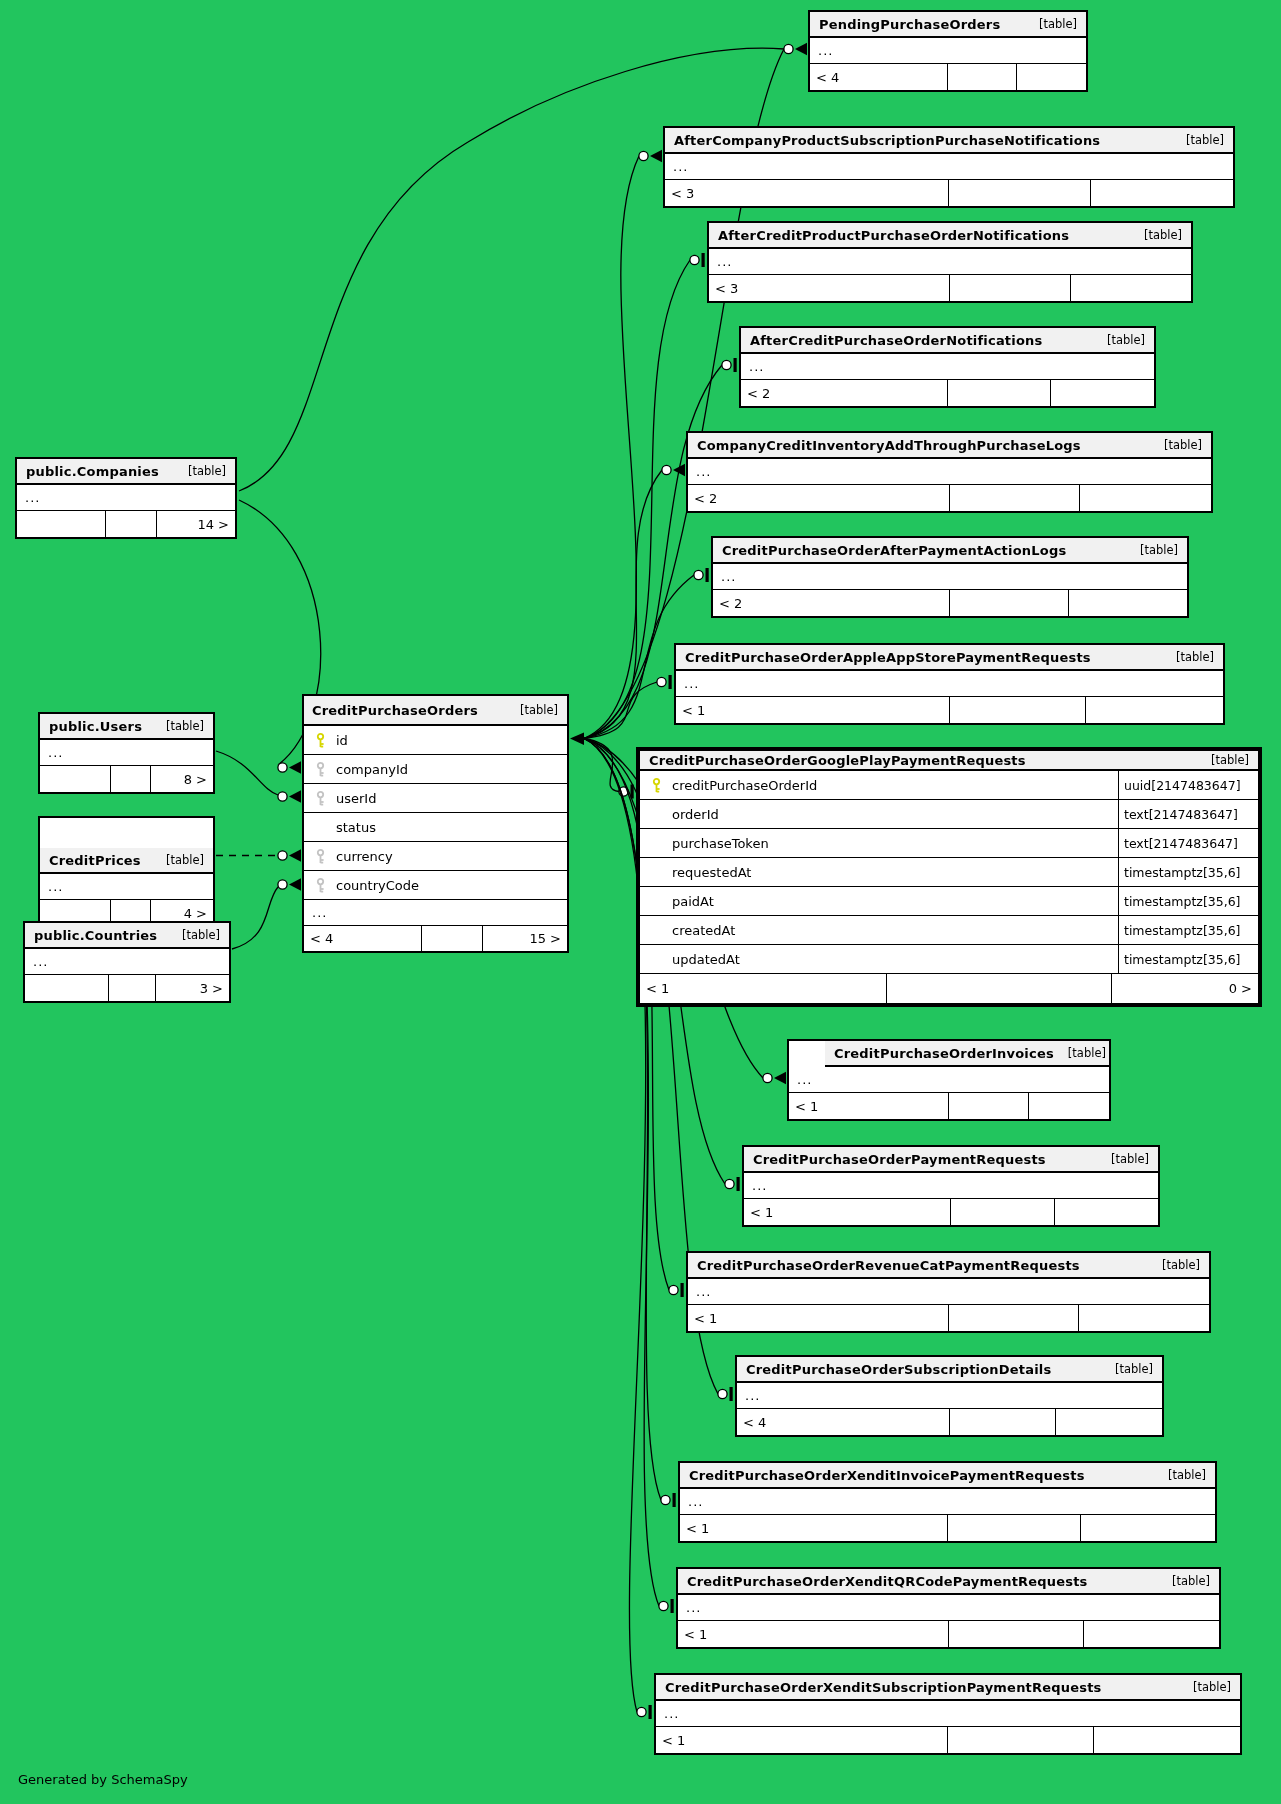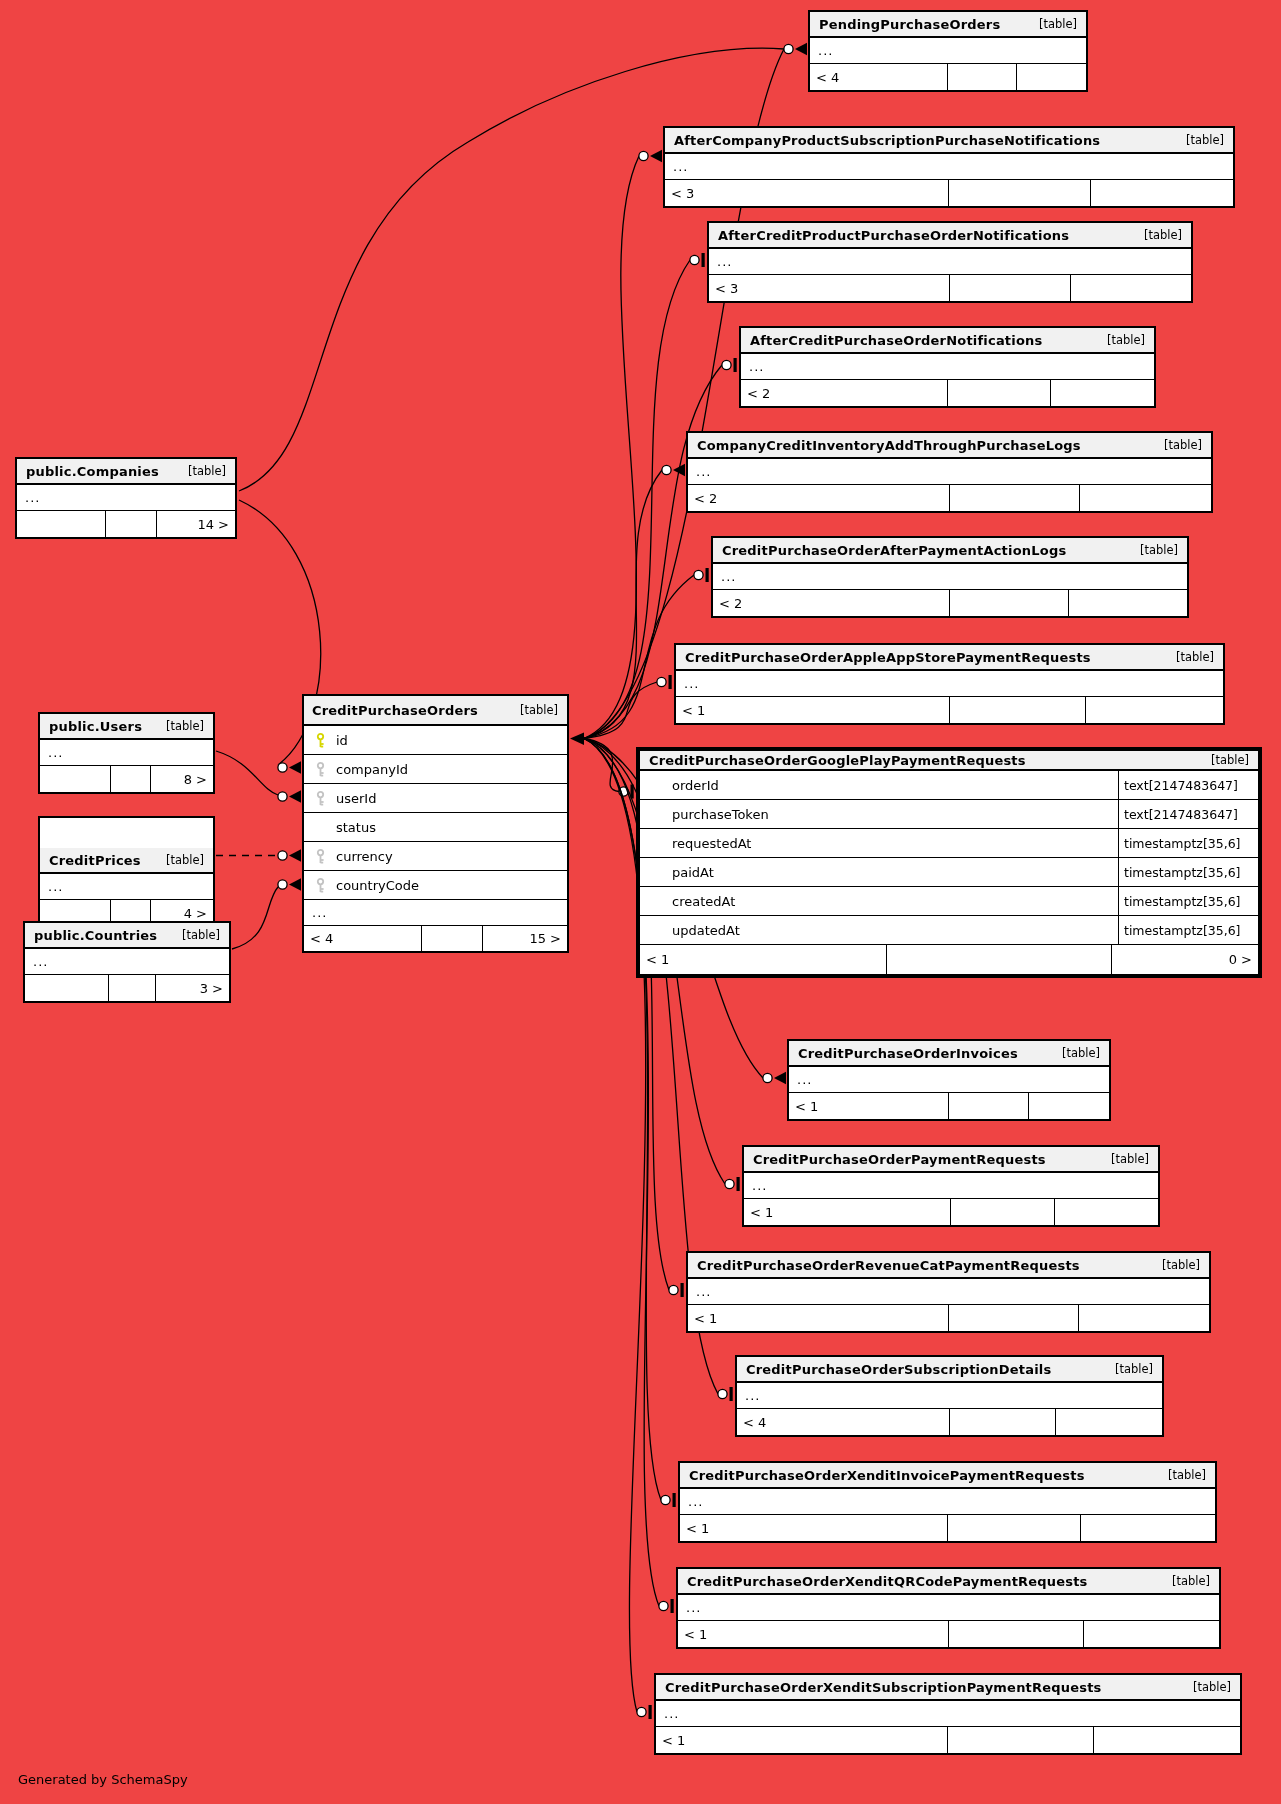--- a/index.html
+++ b/index.html
@@ -1,16 +1,16 @@
 <!DOCTYPE html>
 <html><head>
 <meta charset="utf-8">
 <style>
   html,body{margin:0;padding:0;background:#fff;}
-  #stage{position:relative;width:1281px;height:1804px;background:#ef4444;overflow:hidden;
+  #stage{position:relative;width:1281px;height:1804px;background:#22c55e;overflow:hidden;
          font-family:"DejaVu Sans",sans-serif;color:#000;}
   #wires{position:absolute;left:0;top:0;z-index:0;}
   .tbl{position:absolute;background:#fff;border:2px solid #000;box-sizing:border-box;z-index:1;}
   .tbl.emph{border-width:4px;}
   .hdr{background:#f1f1f1;border-bottom:2px solid #000;display:flex;align-items:center;
        justify-content:space-between;padding:0 9px;box-sizing:border-box;white-space:nowrap;}
   .hdr .nm{font-weight:bold;font-size:13px;letter-spacing:.2px;}
   .hdr .tg{font-size:11.5px;margin-left:14px;}
   .crow{position:relative;border-bottom:1px solid #000;display:flex;align-items:center;
         box-sizing:border-box;font-size:13px;padding-left:10px;white-space:nowrap;}
@@ -175,20 +175,32 @@
           <div class="c c2" style="width: 25%;"></div>
           <div class="c c3" style="flex: 1 1 0%;"></div>
         </div>
       </div>
       <div class="tbl emph" style="left: 636px; top: 747px; width: 626px;">
         <div class="hdr" style="height: 20px; text-align: center;">
           <span class="nm">CreditPurchaseOrderGooglePlayPaymentRequests</span>
           <span class="tg">[table]</span>
         </div>
         <div class="crow" style="height: 29px;">
+          <span class="ksp">
+            <svg width="13" height="15" viewBox="0 0 13 15">
+    <circle cx="6.5" cy="3.6" r="2.7" fill="none" stroke="#d6d600" stroke-width="1.8"></circle>
+    <line x1="6.5" y1="6.3" x2="6.5" y2="14" stroke="#d6d600" stroke-width="1.8"></line>
+    <line x1="6.5" y1="11" x2="9.6" y2="11" stroke="#d6d600" stroke-width="1.8"></line>
+    <line x1="6.5" y1="13.6" x2="9.2" y2="13.6" stroke="#d6d600" stroke-width="1.8"></line>
+  </svg>
+          </span>
+          <span>creditPurchaseOrderId</span>
+          <span class="typ" style="left: 478px; right: 0px;">uuid[2147483647]</span>
+        </div>
+        <div class="crow" style="height: 29px;">
           <span class="ksp"></span>
           <span>orderId</span>
           <span class="typ" style="left: 478px; right: 0px;">text[2147483647]</span>
         </div>
         <div class="crow" style="height: 29px;">
           <span class="ksp"></span>
           <span>purchaseToken</span>
           <span class="typ" style="left: 478px; right: 0px;">text[2147483647]</span>
         </div>
         <div class="crow" style="height: 29px;">
@@ -211,21 +223,21 @@
           <span>updatedAt</span>
           <span class="typ" style="left: 478px; right: 0px;">timestamptz[35,6]</span>
         </div>
         <div class="ftr" style="height: 29px;">
           <div class="c c1" style="width: 40%;">&lt; 1</div>
           <div class="c c2" style="width: 36.3%;"></div>
           <div class="c c3" style="flex: 1 1 0%;">0 &gt;</div>
         </div>
       </div>
       <div class="tbl" style="left: 787px; top: 1039px; width: 324px;">
-        <div class="hdr" style="height: 26px;">
+        <div class="hdr" style="height: 26px; margin-left: 36px;">
           <span class="nm">CreditPurchaseOrderInvoices</span>
           <span class="tg">[table]</span>
         </div>
         <div class="ell" style="height: 26px;">...</div>
         <div class="ftr" style="height: 26px;">
           <div class="c c1" style="width: 50%;">&lt; 1</div>
           <div class="c c2" style="width: 25%;"></div>
           <div class="c c3" style="flex: 1 1 0%;"></div>
         </div>
       </div>

